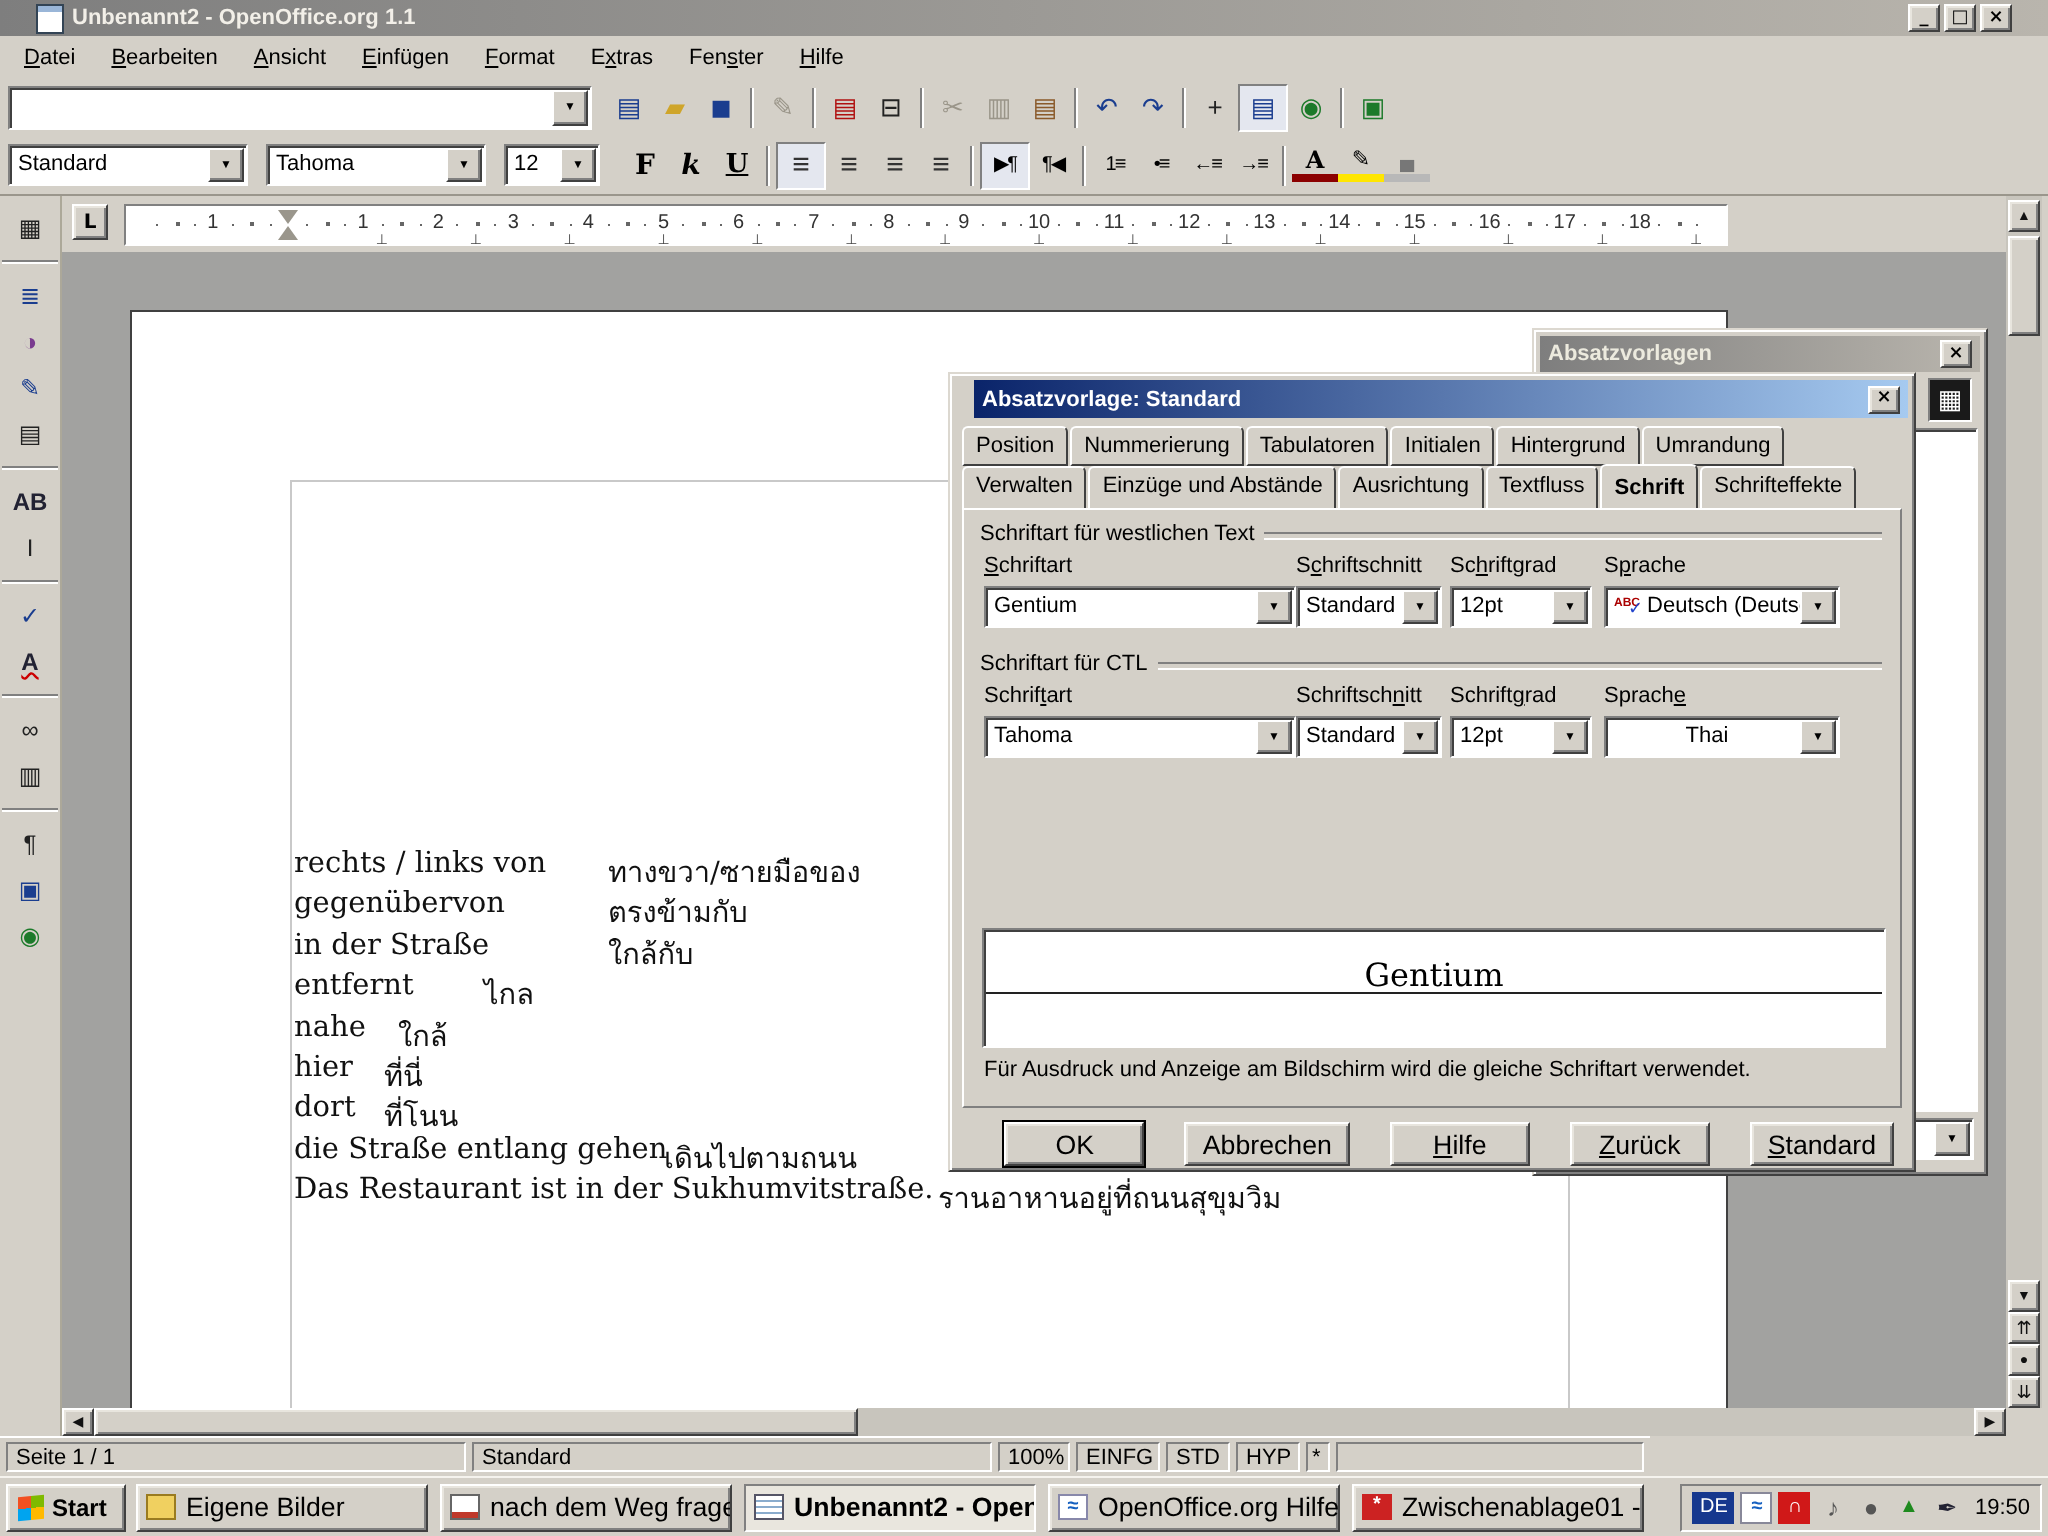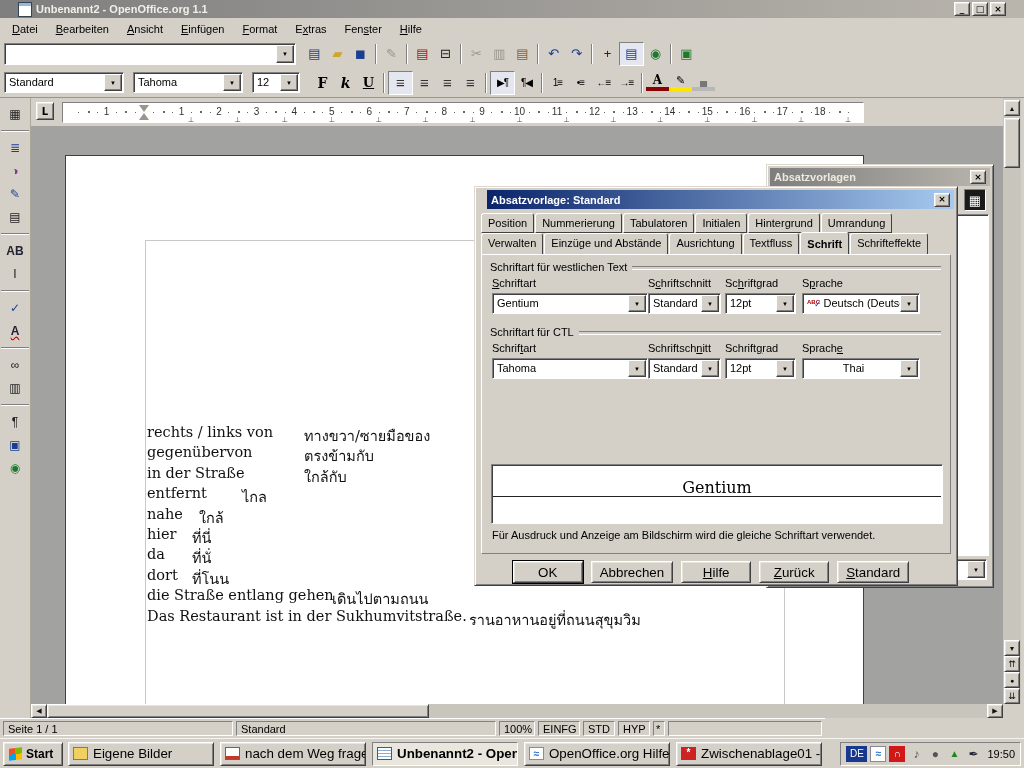--- a/index.html
+++ b/index.html
@@ -129,21 +129,21 @@
   .fcol{position:absolute;}
   .fc1{left:10px;} .fc2{left:166px;} .fc3{left:243px;} .fc4{left:320px;} 
   .flabel{display:block;margin-bottom:4px;white-space:nowrap;}
   .lrow1{top:22px;} .crow1{top:38px;} .lrow2{top:87px;} .crow2{top:103px;}
   .w1{width:156px;} .w2{width:73px;} .w3{width:71px;} .w4{width:118px;}
   .preview{position:absolute;left:9px;top:209px;width:450px;height:58px;background:#fff;
     border:1px solid;border-color:#808080 #fff #fff #808080;box-shadow:inset 1px 1px 0 #404040;}
   .pline{position:absolute;left:1px;right:1px;top:31px;border-top:1px solid #222;}
   .ptext{position:absolute;left:0;right:0;top:13px;text-align:center;font-family:"DejaVu Serif",serif;font-size:16px;}
   .dnote{position:absolute;left:10px;top:274px;}
-  .dbuttons{position:absolute;left:0;right:10px;top:374px;display:flex;justify-content:center;gap:8px;}
+  .dbuttons{position:absolute;left:0;right:10px;top:374px;display:flex;justify-content:flex-end;gap:20px;}
   .btn{min-width:70px;height:22px;box-sizing:border-box;display:flex;align-items:center;justify-content:center;
     background:#d4d0c8;border:1px solid;border-color:#fff #404040 #404040 #fff;
     box-shadow:inset 1px 1px 0 #e8e5de,inset -1px -1px 0 #808080;padding:0 8px;}
   .btn.default{box-shadow:0 0 0 1px #000,inset 1px 1px 0 #e8e5de,inset -1px -1px 0 #808080;}
 
   
   .statusbar{left:0;top:718px;width:825px;height:20px;background:#d4d0c8;border-top:1px solid #fff;
     display:flex;align-items:center;padding:0 3px;gap:3px;box-sizing:border-box;}
   .sfield{height:15px;box-sizing:border-box;border:1px solid;border-color:#808080 #fff #fff #808080;
     padding:1px 4px;white-space:nowrap;overflow:hidden;}
@@ -427,24 +427,20 @@
           <div class="dline">
             <span class="de">nahe</span>
             <span class="th" style="left: 52px;">ใกล้</span>
           </div>
 
           <div class="dline">
             <span class="de">hier</span>
             <span class="th" style="left: 45px;">ที่นี่</span>
           </div>
 
-          <div class="dline">
-            <span class="de">da</span>
-            <span class="th" style="left: 45px;">ที่นั่</span>
-          </div>
 
           <div class="dline">
             <span class="de">dort</span>
             <span class="th" style="left: 45px;">ที่โนน</span>
           </div>
 
           <div class="dline">
             <span class="de">die Straße entlang gehen</span>
             <span class="th" style="left: 185px;">เดินไปตามถนน</span>
           </div>

